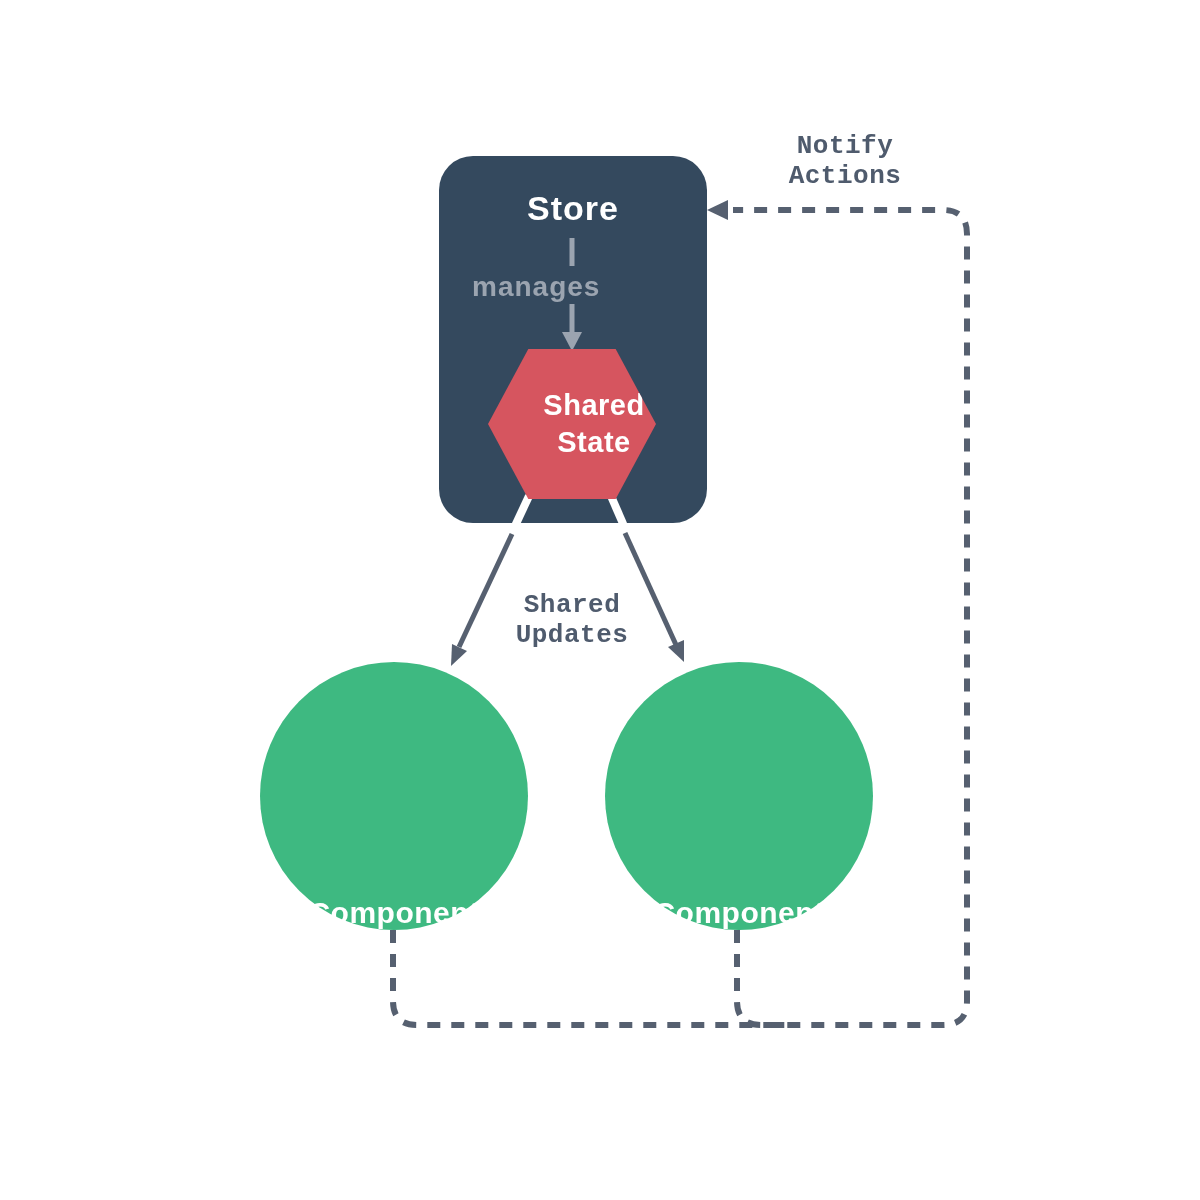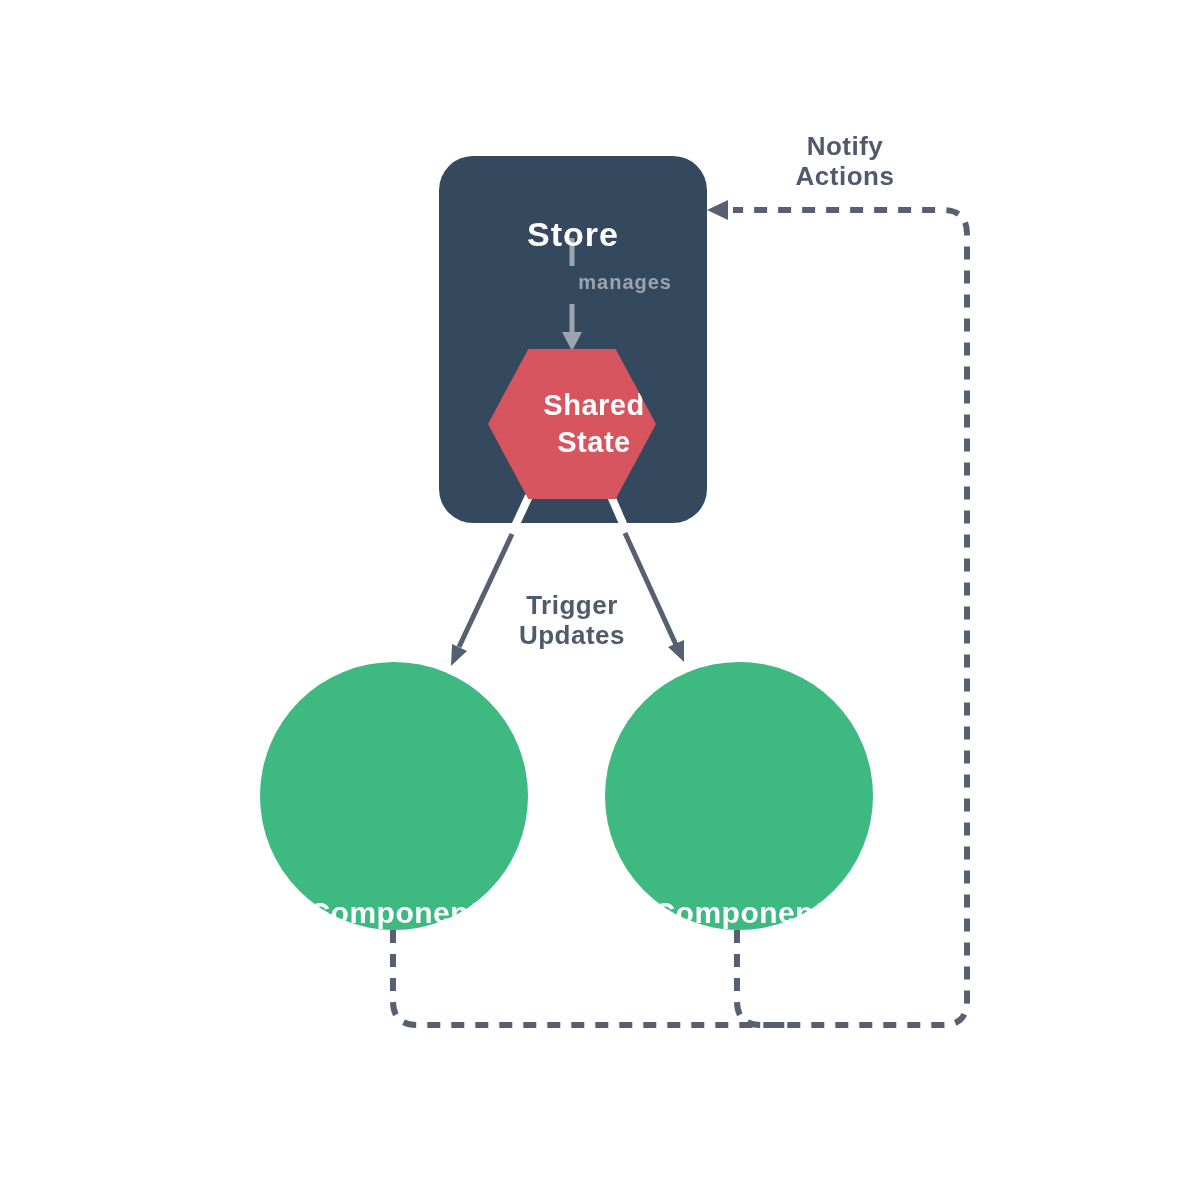--- a/index.html
+++ b/index.html
@@ -24,25 +24,25 @@
   .wires .fill-conn{fill:var(--connector);stroke:none;}
   .wires .muted-line{fill:none;stroke:var(--muted-label);stroke-width:5;}
   .wires .muted-fill{fill:var(--muted-label);stroke:none;}
 
   .store-box{
     position:absolute;left:439px;top:156px;width:268px;height:367px;
     background:var(--store-bg);border-radius:34px;z-index:1;
   }
   .store-title{
     position:absolute;left:439px;top:189px;width:268px;z-index:4;
-    text-align:center;color:var(--node-text);font-size:34px;letter-spacing:1px;margin-top:26px;
+    text-align:center;color:var(--node-text);font-size:34px;letter-spacing:1px;
   }
   .manages-label{
     position:absolute;left:472px;top:271px;width:200px;z-index:4;
-    text-align:right;color:var(--muted-label);font-size:20px;letter-spacing:1px;
+    text-align:left;color:var(--muted-label);font-size:28px;letter-spacing:1px;
   }
   .hexagon{
     position:absolute;left:488px;top:349px;width:168px;height:150px;z-index:3;
     background:var(--shared-state-bg);
     clip-path:polygon(24% 0%,76% 0%,100% 50%,76% 100%,24% 100%,0% 50%);
     display:flex;align-items:center;justify-content:flex-end;
   }
   .hexagon-label{
     width:124px;text-align:center;color:var(--node-text);
     font-size:29px;line-height:37px;letter-spacing:0.5px;
@@ -52,21 +52,21 @@
     background:var(--component-bg);
     display:flex;align-items:flex-end;justify-content:center;
   }
   .component-circle.left{left:260px;top:662px;}
   .component-circle.right{left:605px;top:662px;}
   .component-label{
     text-align:center;color:var(--node-text);font-size:30px;letter-spacing:0.5px;
   }
   .edge-label{
     position:absolute;z-index:4;text-align:center;
-    color:var(--edge-label-text);font-size:26px;line-height:30px;letter-spacing:0.5px;
+    color:var(--edge-label-text);font-size:26px;line-height:30px;letter-spacing:0.5px;font-family:Liberation Mono, monospace;
   }
   .edge-label.notify{left:765px;top:131px;width:160px;}
   .edge-label.trigger{left:492px;top:590px;width:160px;}
 </style>
 </head>
 <body>
 
 <div class="canvas">
 
   <div class="store-box"></div>
@@ -98,15 +98,15 @@
   </div>
 
   <div class="component-circle left">
     <div class="component-label">Component</div>
   </div>
   <div class="component-circle right">
     <div class="component-label">Component</div>
   </div>
 
   <div class="edge-label notify">Notify Actions</div>
-  <div class="edge-label trigger">Trigger Updates</div>
+  <div class="edge-label trigger">Shared Updates</div>
 
 </div>
 
 </body></html>

